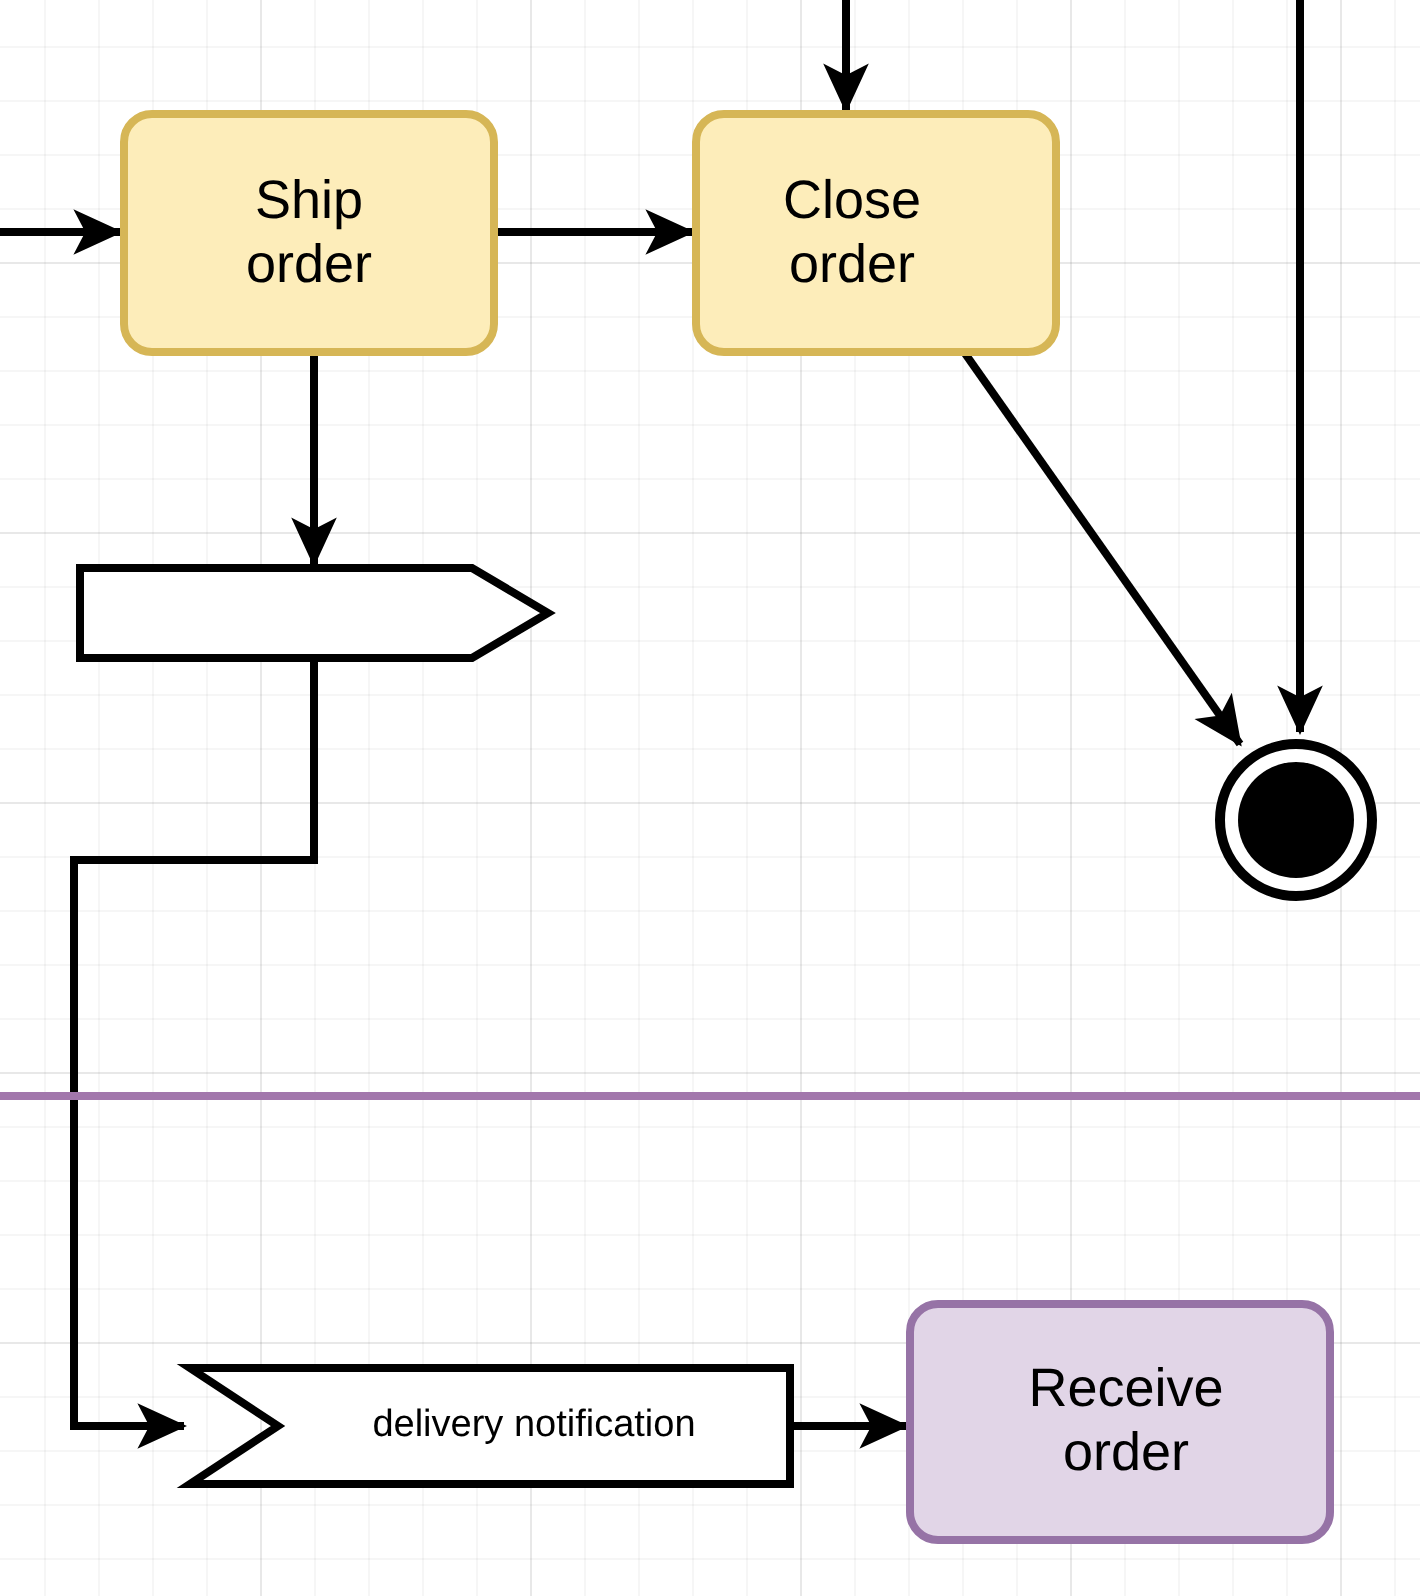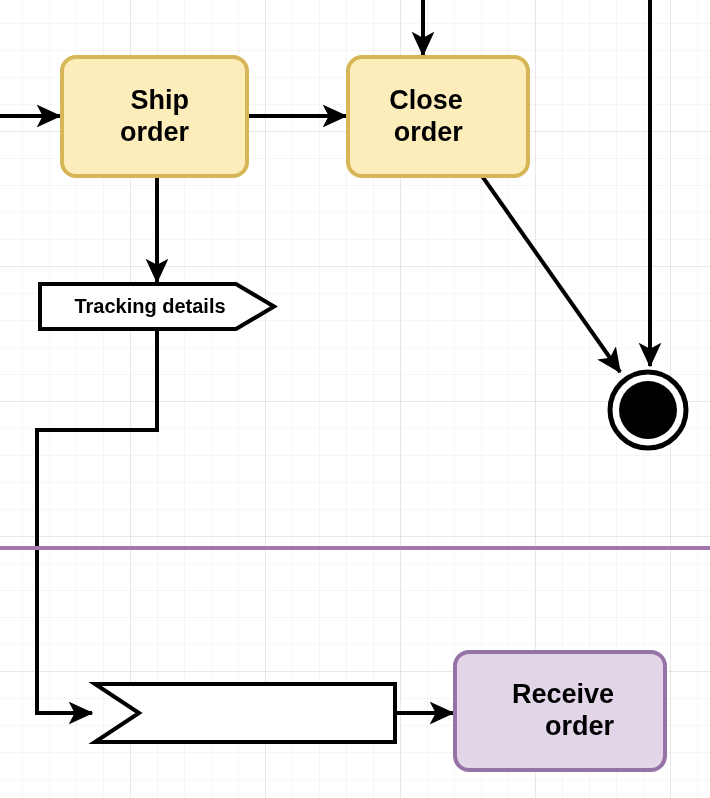--- a/index.html
+++ b/index.html
@@ -34,26 +34,25 @@
     left: 0;
     top: 0;
     width: 710px;
     height: 798px;
   }
   .node-label {
     position: absolute;
     display: flex;
     align-items: center;
     justify-content: center;
-    text-align: right;
+    text-align: center;
     pointer-events: none;
     color: #000000;
     line-height: 1.18;
     white-space: pre-line;
-    font-weight: bold;
   }
   .action-label {
     font-size: 27px;
   }
   .signal-label-lg {
     font-size: 20px;
   }
   .signal-label-sm {
     font-size: 19px;
   }
@@ -109,19 +108,19 @@
       </g>
     </g>
   </svg>
 
   <div class="node-label action-label" style="left:62px; top:57px; width:185px; height:119px;">Ship
 order</div>
 
   <div class="node-label action-label" style="left:336px; top:57px; width:180px; height:119px;">Close
 order</div>
 
-  <div class="node-label signal-label-lg" style="left:40px; top:284px; width:220px; height:45px;">Tracking details</div>
 
+  <div class="node-label signal-label-sm" style="left:139px; top:684px; width:256px; height:58px;">delivery notification</div>
 
   <div class="node-label action-label" style="left:458px; top:652px; width:210px; height:118px;">Receive
 order</div>
 
 </div>
 
 </body></html>

